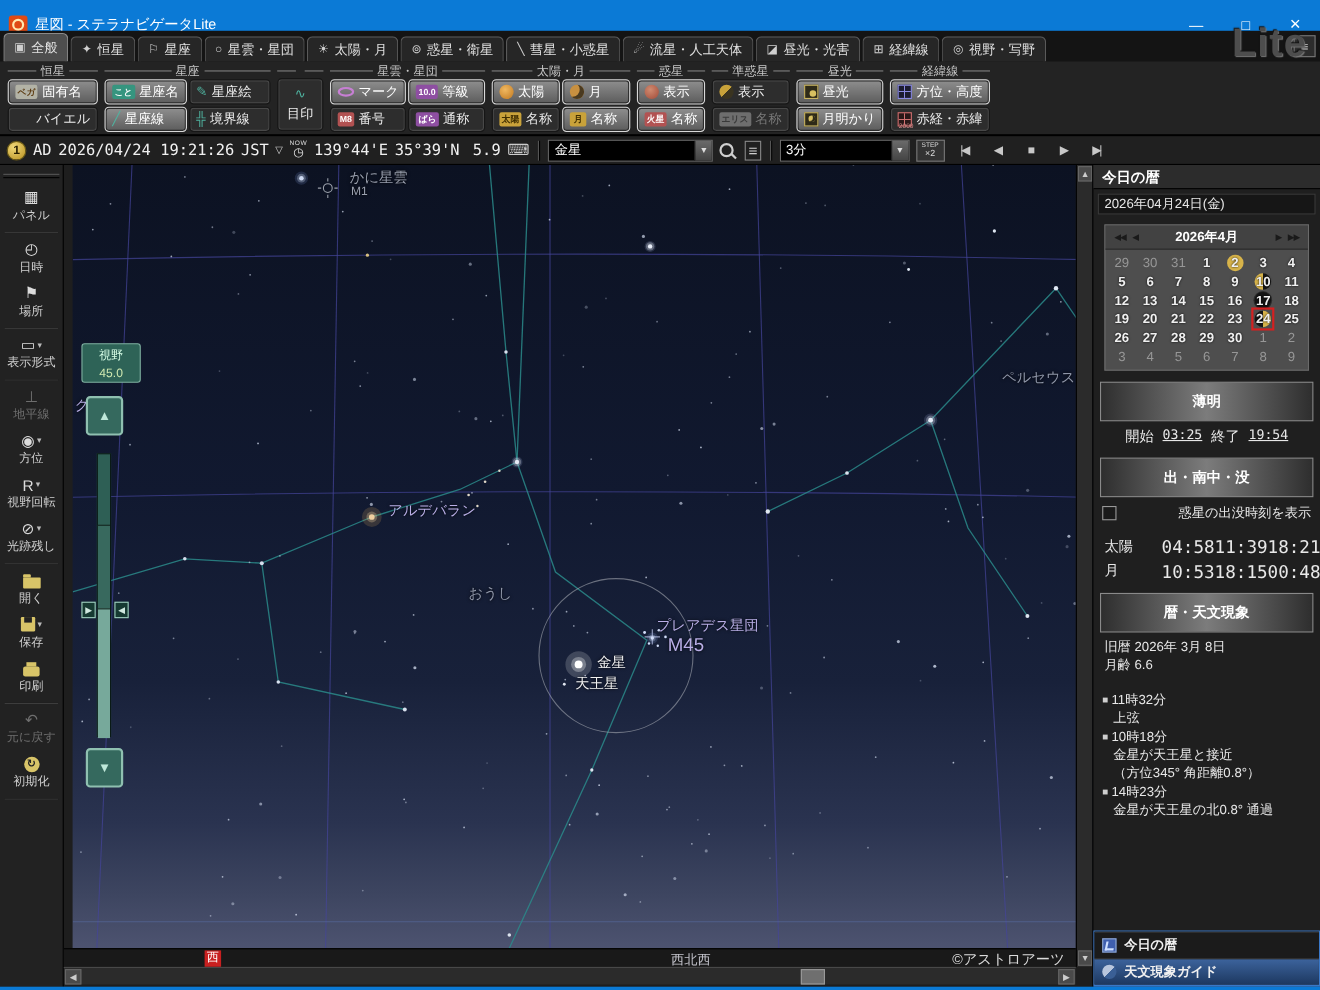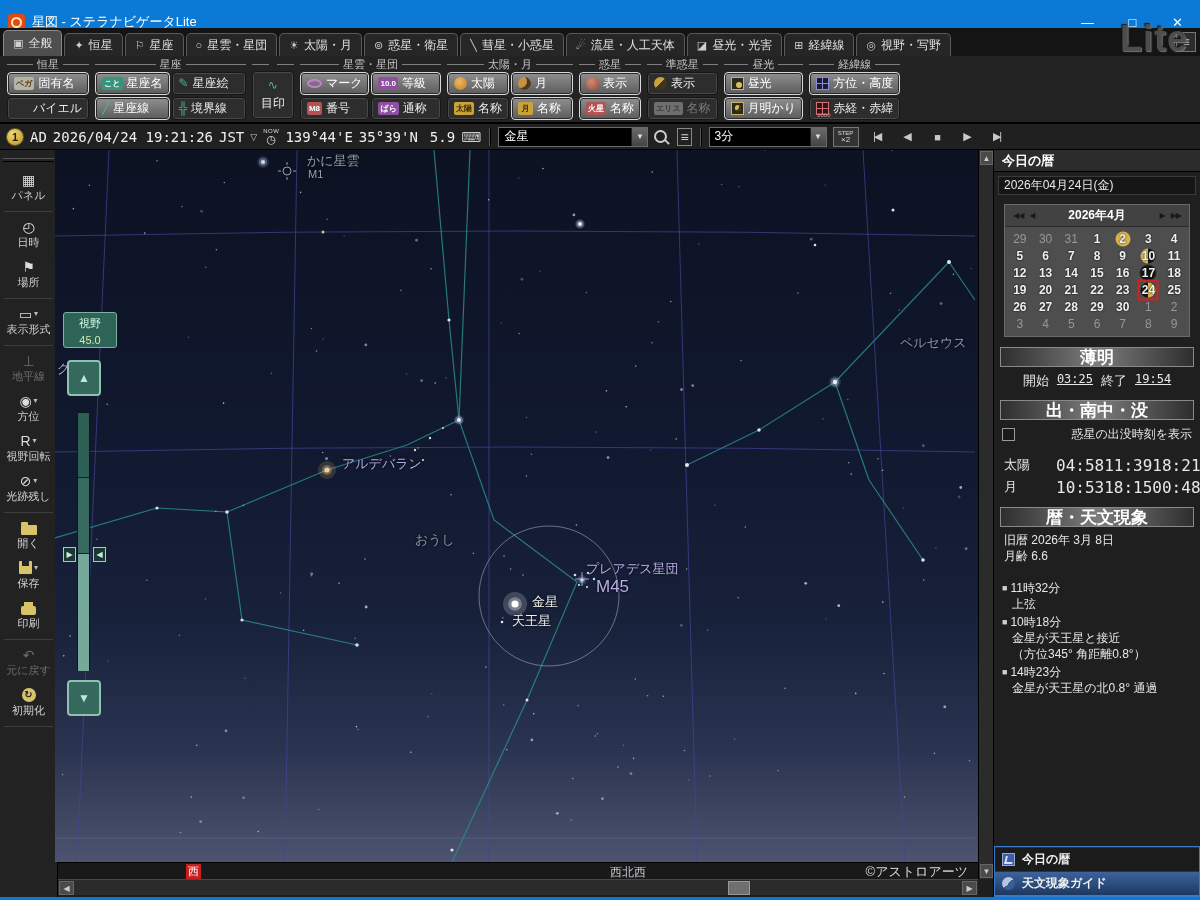--- a/index.html
+++ b/index.html
@@ -81,21 +81,21 @@
   .side-sep { height:1px; background:#000; border-bottom:1px solid #3d3d3d; margin:3px 4px; }
   .ic-folder { width:16px; height:10px; background:#d8c468; border-radius:1px; position:relative; margin-top:5px; }
   .ic-folder::before { content:""; position:absolute; top:-3px; left:0; width:7px; height:3px; background:#d8c468; border-radius:1px 1px 0 0; }
   .ic-floppy { width:13px; height:13px; background:#d8c468; position:relative; border-radius:1px; }
   .ic-floppy::before { content:""; position:absolute; top:0; left:3px; width:7px; height:5px; background:#222; }
   .ic-printer { width:15px; height:9px; background:#d8c468; border-radius:2px; position:relative; margin-top:6px; }
   .ic-printer::before { content:""; position:absolute; top:-4px; left:3px; width:9px; height:4px; background:#d8c468; }
   .ic-reset { width:14px; height:14px; border-radius:50%; background:#d8c468; color:#222; font-size:10px; line-height:14px; text-align:center; font-weight:bold; }
 
   
-  .map { position:absolute; left:55px; top:150px; width:1036px; height:712px; overflow:hidden; background:linear-gradient(180deg,#0c1222 0%,#111930 42%,#18213a 66%,#2a3350 84%,#3d4560 93%,#4d5370 100%); }
+  .map { position:absolute; left:66px; top:150px; width:1036px; height:712px; overflow:hidden; background:linear-gradient(180deg,#0c1222 0%,#111930 42%,#18213a 66%,#2a3350 84%,#3d4560 93%,#4d5370 100%); }
   .map svg { position:absolute; left:0; top:0; }
   .map-lbl { position:absolute; white-space:nowrap; font-size:13px; text-shadow:0 0 3px #000; }
   .lbl-grey { color:#9aa0ae; } .lbl-grey.small { font-size:11px; }
   .lbl-const { color:#8f96a8; }
   .lbl-purple { color:#b9aee6; } .lbl-purple.small { font-size:17px; }
   .lbl-white { color:#f2f2f2; }
   .fov-box { position:absolute; left:8px; top:162px; width:54px; height:36px; background:#2e6357; border:1px solid #7fb0a0; border-radius:3px; color:#d8ffe8; font-size:11px; text-align:center; line-height:1.5; padding-top:2px; }
   .fov-box .v { color:#cfe8b0; font-size:11px; }
   .mbtn { position:absolute; left:12px; width:34px; height:36px; background:#35695e; border:2px solid #8fc0b0; border-radius:4px; color:#bfe8da; font-size:12px; display:flex; align-items:center; justify-content:center; }
   .mbtn.up { top:210px; } .mbtn.down { top:530px; }
@@ -126,21 +126,21 @@
   .cal-month { flex:1; text-align:center; }
   .cal-grid { display:grid; grid-template-columns:repeat(7,1fr); padding:3px 2px 4px; }
   .cal-cell { position:relative; height:17px; display:flex; align-items:center; justify-content:center; color:#f0f0f0; font-size:12px; font-weight:bold; text-shadow:0 0 2px #000; }
   .cal-cell.out { color:#979797; font-weight:normal; text-shadow:none; }
   .moon { position:absolute; width:15px; height:15px; border-radius:50%; left:50%; top:50%; transform:translate(-50%,-50%); }
   .moon.full { background:#d8b44a; } .moon.new { background:#141414; box-shadow:0 0 0 1px #2c2c2c; }
   .moon.last { background:linear-gradient(90deg,#d8b44a 50%,#161616 50%); }
   .moon.first { background:linear-gradient(270deg,#d8b44a 50%,#161616 50%); }
   .cal-cell .d { position:relative; }
   .cal-cell.sel::after { content:""; position:absolute; left:50%; top:50%; width:17px; height:17px; transform:translate(-50%,-50%); border:2px solid #d42020; }
-  .rp-sechead { margin:10px 6px 0; height:20px; background:linear-gradient(90deg,#2e2e2e,#7c7c7c 50%,#2e2e2e); border:1px solid #8a8a8a; color:#fff; font-weight:bold; display:flex; align-items:center; justify-content:center; font-size:17px; }
+  .rp-sechead { margin:10px 6px 0; height:36px; background:linear-gradient(90deg,#2e2e2e,#7c7c7c 50%,#2e2e2e); border:1px solid #8a8a8a; color:#fff; font-weight:bold; display:flex; align-items:center; justify-content:center; font-size:13px; }
   .tw-row { display:flex; justify-content:center; gap:8px; padding:5px 0 0; color:#e8e8e8; font-size:13px; }
   .tw-row .lnk { text-decoration:underline; font-family:"DejaVu Sans Mono",monospace; font-size:12px; }
   .chk-row { display:flex; align-items:center; gap:5px; padding:6px 8px 2px; color:#e8e8e8;justify-content:space-between; }
   .chk { width:13px; height:13px; background:#1a1a1a; border:1px solid #999; }
   .rs-row { display:grid; grid-template-columns:52px 1fr 1fr 1fr; padding:3px 10px 0; color:#e8e8e8; font-size:13px; }
   .rs-row .t { text-align:right; font-family:"DejaVu Sans Mono",monospace; font-size:16px; }
   .rs-gap { height:8px; }
   .ev-wrap { padding:6px 8px 0; color:#e8e8e8; font-size:12px; line-height:1.3; }
   .ev-intro { padding-left:2px; }
   .ev-item { margin-top:3px; }

